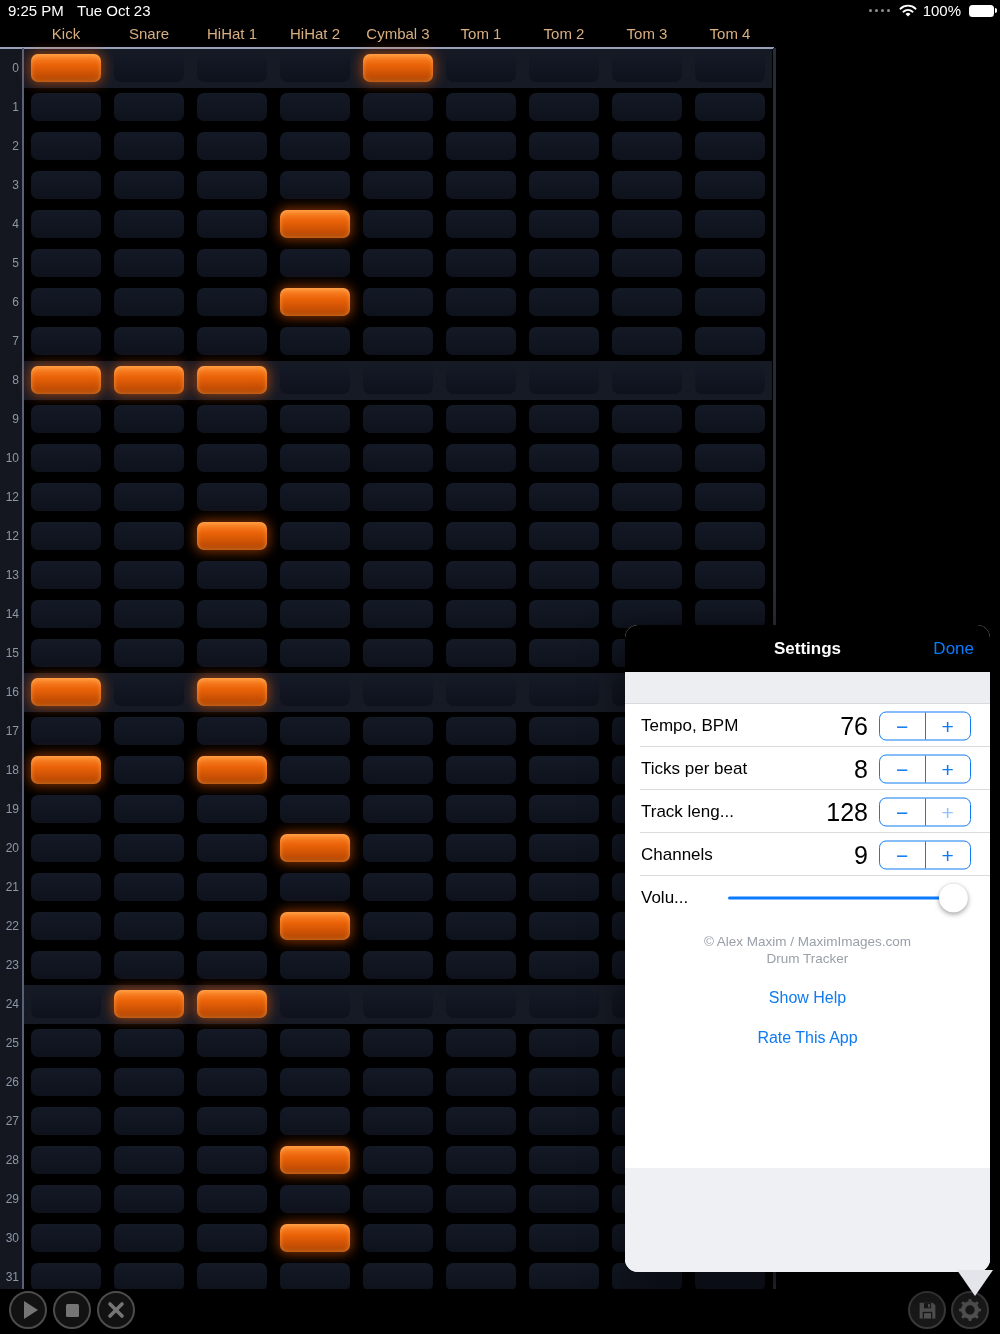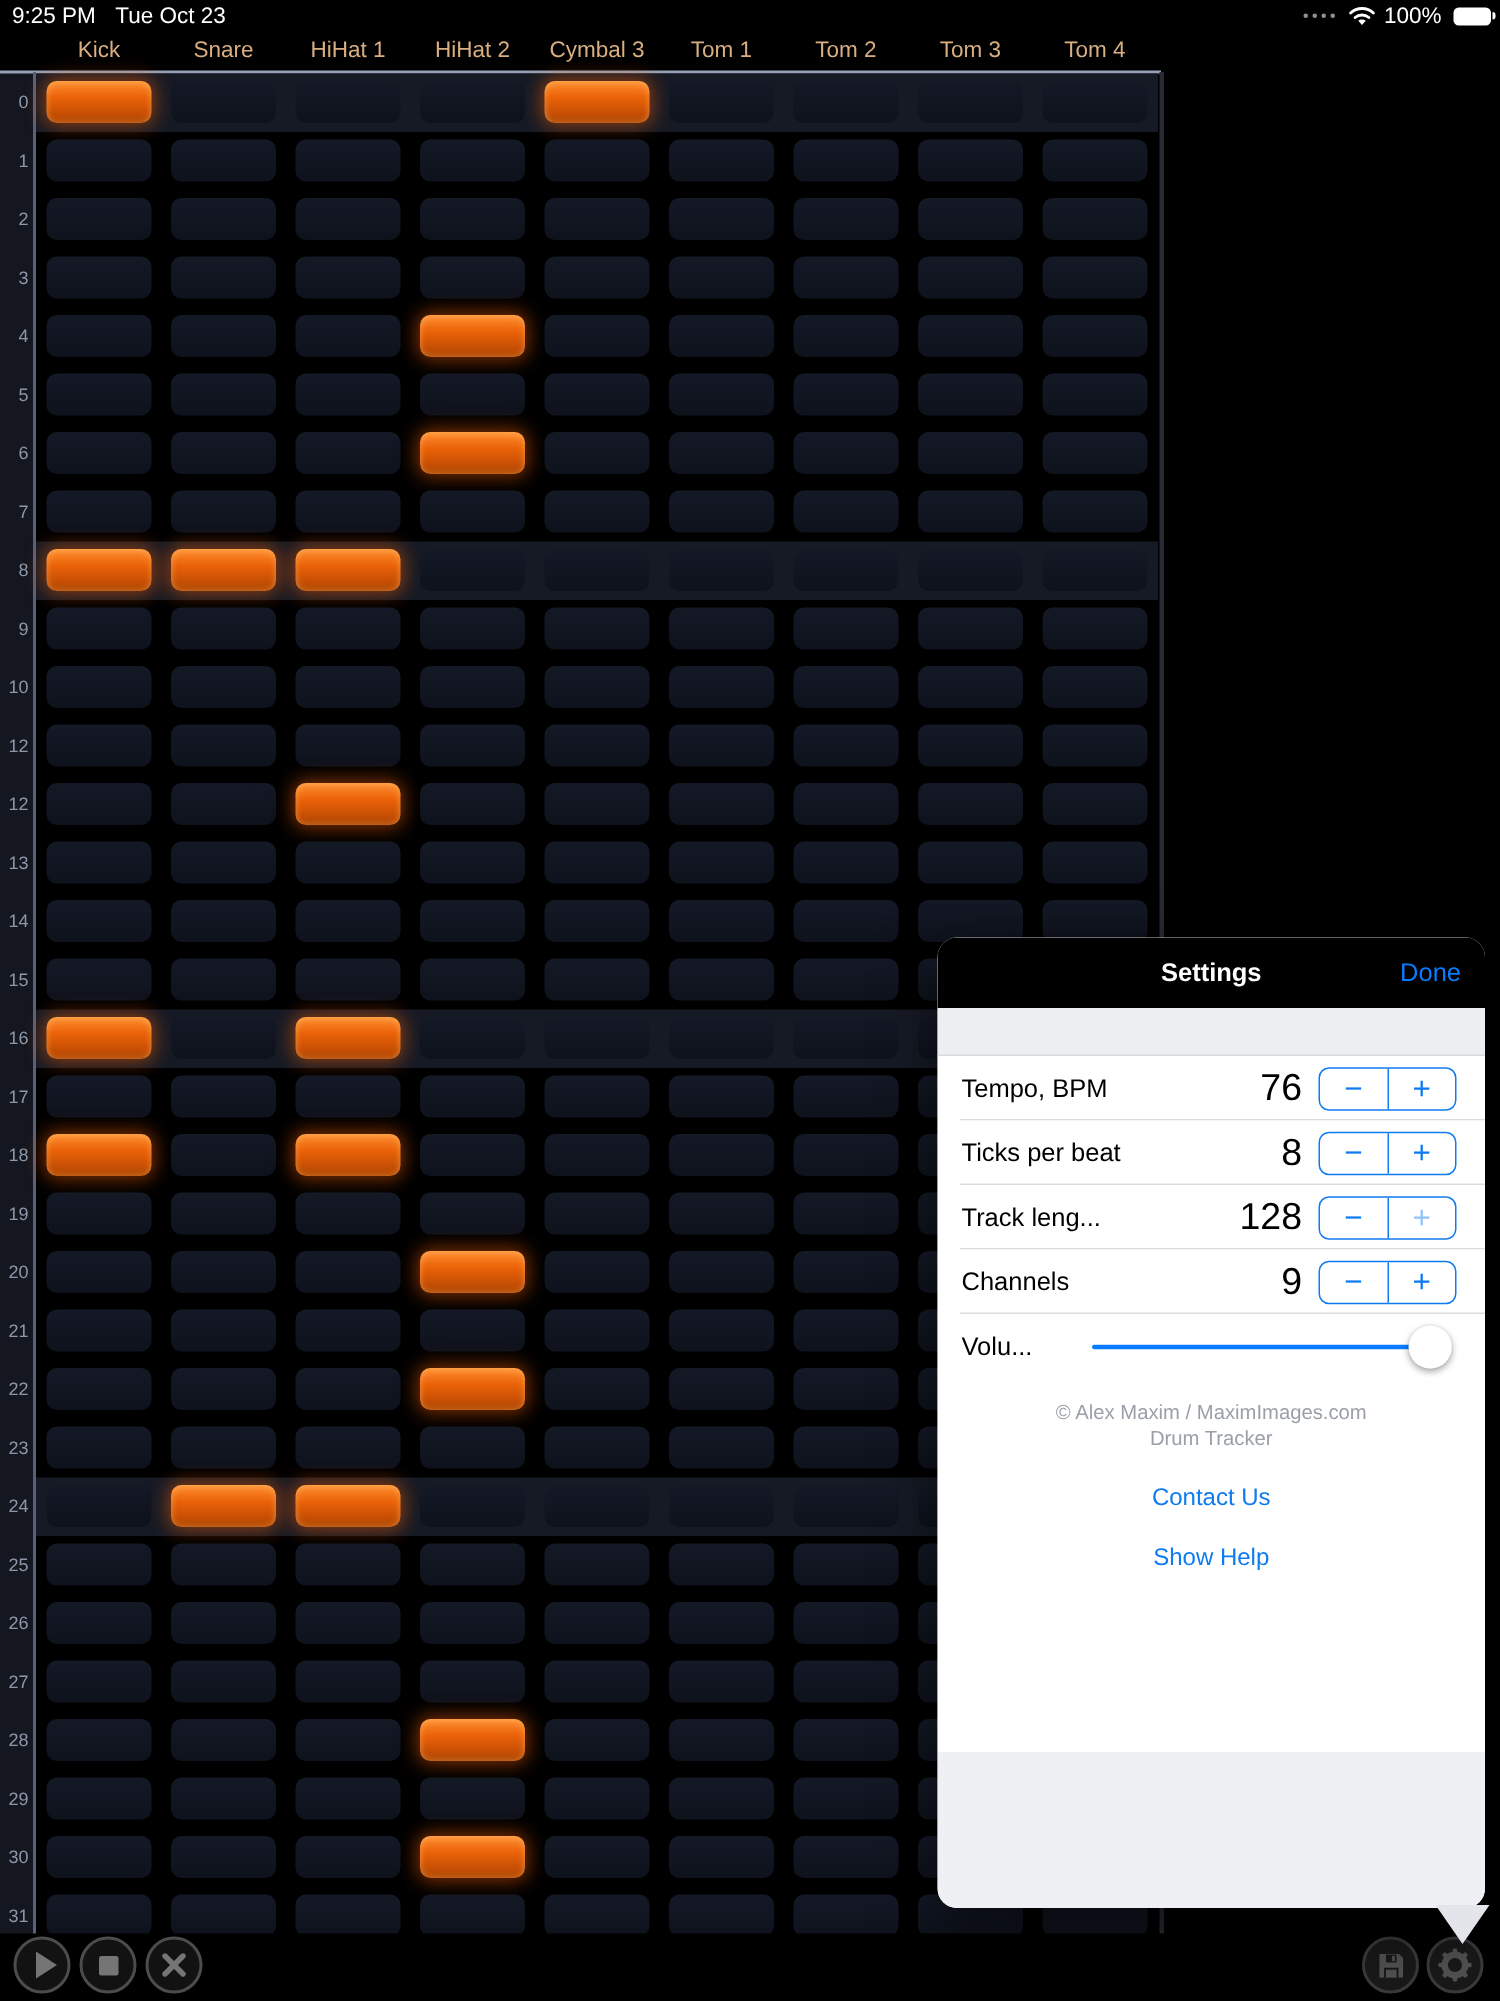--- a/index.html
+++ b/index.html
@@ -520,19 +520,19 @@
     <span class="slabel">Volu...</span>
     <div class="slider-track"></div>
     <div class="slider-thumb"></div>
   </div>
 
   <div class="pinfo">
     <div class="about">
       <div>© Alex Maxim / MaximImages.com</div>
       <div>Drum Tracker</div>
     </div>
-    <div class="plink first">Contact Us</div>
     <div class="plink">Show Help</div>
+    <div class="plink">Rate This App</div>
   </div>
 
   <div class="pfoot"></div>
 </div>
 <div class="panel-arrow"></div>
 
 </body></html>

